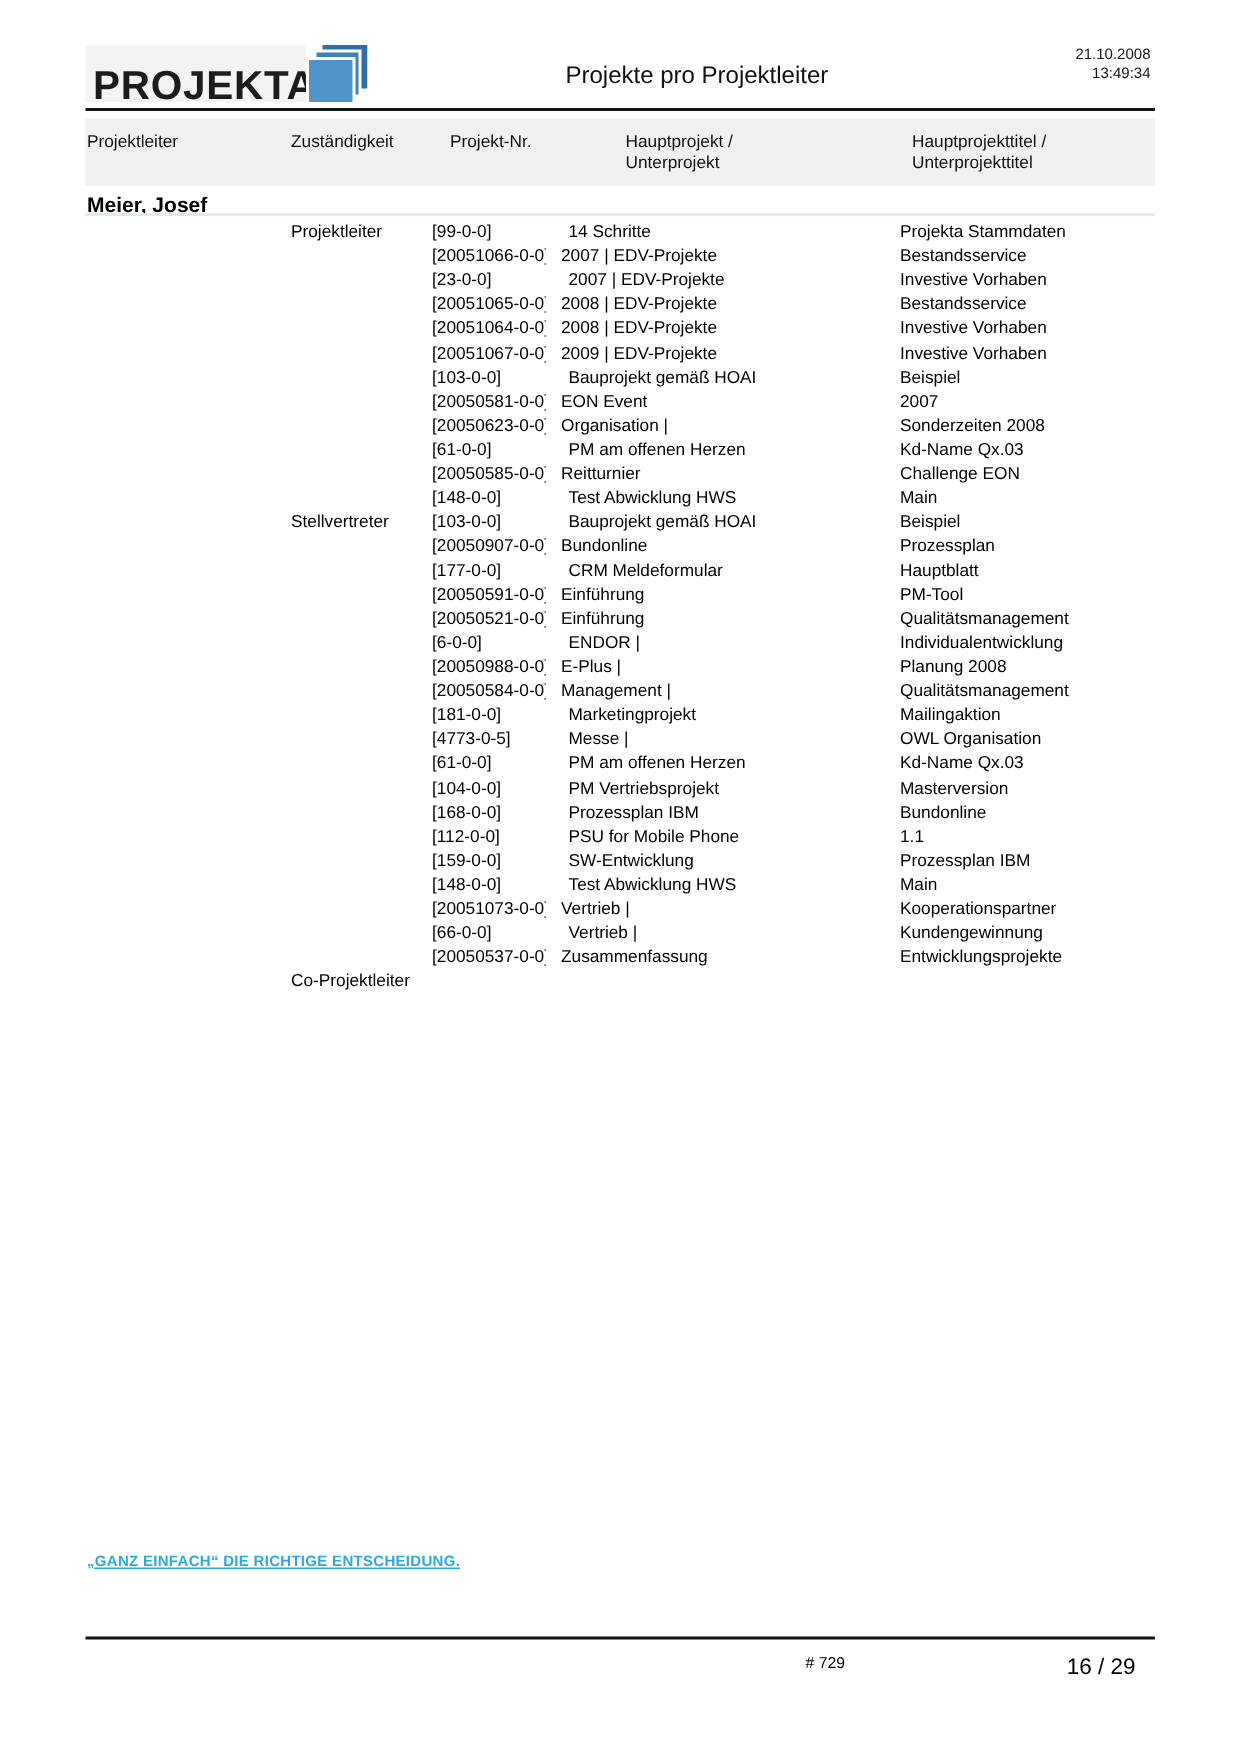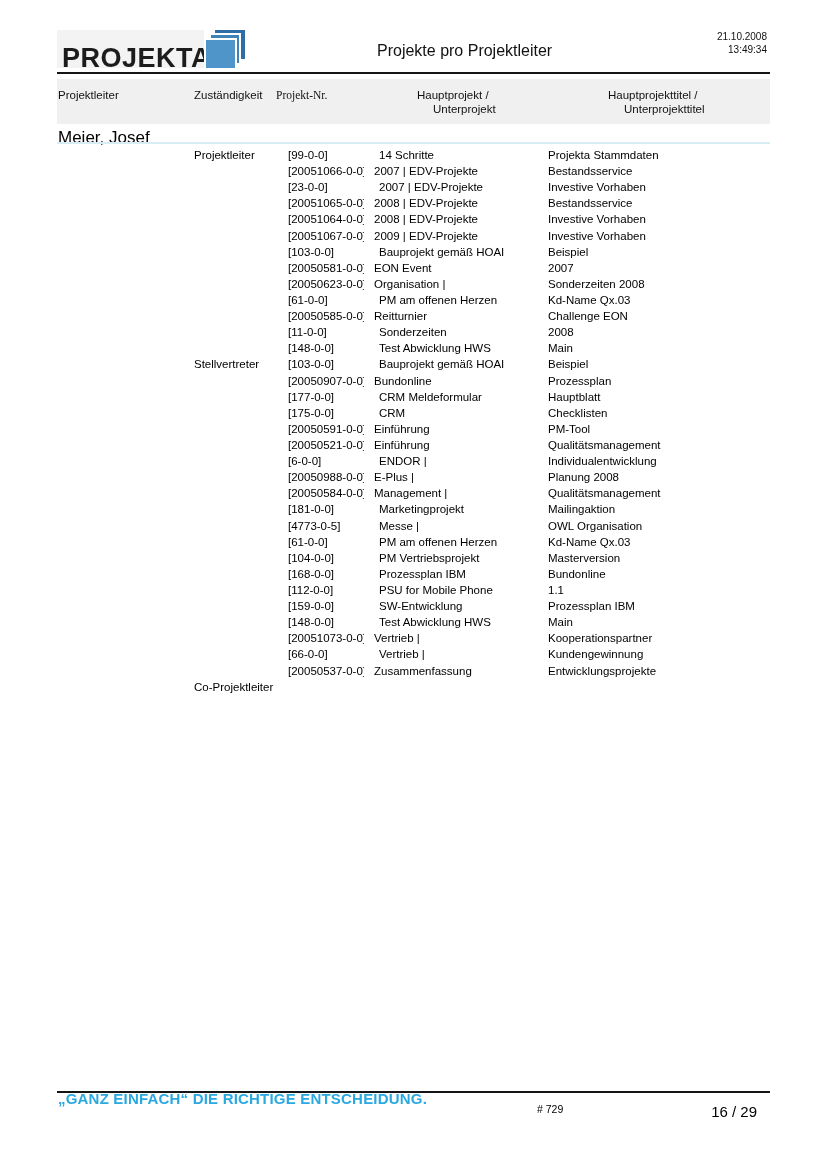--- a/index.html
+++ b/index.html
@@ -22,42 +22,42 @@
 
   .report-title { left:377px; top:42px; font-size:16px; color:#111; white-space:nowrap; }
   .datetime { right:59px; top:31px; font-size:10px; line-height:12.5px; text-align:right; color:#111; }
 
   .top-rule    { left:57px; top:72px;  width:713px; height:2px; background:#151515; }
   .footer-rule { left:57px; top:1091px; width:713px; height:2px; background:#151515; }
 
   
   .col-band { left:57px; top:79px; width:713px; height:45px; background:#f0f0f0; }
   .col-label { font-size:11.5px; color:#111; white-space:nowrap; }
-  .r1 { top:89px; } .r2 { top:103px;margin-left:16px; }
-  .cx1 { left:58px; } .cx2 { left:194px; } .cx3 { left:276px;font-family:Liberation Serif, serif; } .cx4 { left:377px;padding-left:40px; } .cx5 { left:572px;padding-left:36px; }
-
-  
-  .group-name { left:58px; top:128px; font-size:17px; font-weight:normal; white-space:nowrap; }
+  .r1 { top:89px; } .r2 { top:103px; }
+  .cx1 { left:58px; } .cx2 { left:194px; } .cx3 { left:300px; } .cx4 { left:377px;padding-left:40px; } .cx5 { left:572px;padding-left:36px; }
+
+  
+  .group-name { left:58px; top:128px; font-size:14px; font-weight:bold; white-space:nowrap; }
   .group-rule { left:57px; top:142px; width:713px; height:2px; background:#d6edf6; }
 
   
   .rows { left:0; top:147px; width:826px; }
   .trow { position:relative; height:16.12px; }
   .trow span {
     position:absolute; top:0; font-size:11.5px; line-height:16.12px;
     white-space:nowrap; color:#000;
   }
   .c-role  { left:194px; }
   .c-nr    { left:288px; width:76px; overflow:hidden; }
   .c-proj.flush  { left:374px; }
   .c-proj.indent { left:379px; }
-  .c-title { left:548px; }
-
-  
-  .tagline { left:58px; top:1090px; font-size:15px; font-weight:bold; letter-spacing:0.2px; color:#29a9e0; white-space:nowrap; }
+  .c-title { left:600px; }
+
+  
+  .tagline { left:58px; top:1036px; font-size:10px; font-weight:bold; letter-spacing:0.2px; color:#29a9e0; white-space:nowrap;text-decoration:underline; }
   .report-no { left:537px; top:1103px; font-size:10.5px; }
   .page-no { right:69px; top:1103px; font-size:15px; }
 </style>
 </head>
 <body>
 
 <div class="page">
 
   <div class="abs logo-band"></div>
   <div class="abs logo-text"><span>PROJEKTA</span><span class="logo-reg">®</span></div>
@@ -151,26 +151,20 @@
       <span class="c-title">Kd-Name Qx.03</span>
     </div>
       <div class="trow">
       <span class="c-role"></span>
       <span class="c-nr">[20050585-0-0]</span>
       <span class="c-proj flush">Reitturnier</span>
       <span class="c-title">Challenge EON</span>
     </div>
       <div class="trow">
       <span class="c-role"></span>
-      <span class="c-nr">[11-0-0]</span>
-      <span class="c-proj indent">Sonderzeiten</span>
-      <span class="c-title">2008</span>
-    </div>
-      <div class="trow">
-      <span class="c-role"></span>
       <span class="c-nr">[148-0-0]</span>
       <span class="c-proj indent">Test Abwicklung HWS</span>
       <span class="c-title">Main</span>
     </div>
       <div class="trow">
       <span class="c-role">Stellvertreter</span>
       <span class="c-nr">[103-0-0]</span>
       <span class="c-proj indent">Bauprojekt gemäß HOAI</span>
       <span class="c-title">Beispiel</span>
     </div>
@@ -181,26 +175,20 @@
       <span class="c-title">Prozessplan</span>
     </div>
       <div class="trow">
       <span class="c-role"></span>
       <span class="c-nr">[177-0-0]</span>
       <span class="c-proj indent">CRM Meldeformular</span>
       <span class="c-title">Hauptblatt</span>
     </div>
       <div class="trow">
       <span class="c-role"></span>
-      <span class="c-nr">[175-0-0]</span>
-      <span class="c-proj indent">CRM</span>
-      <span class="c-title">Checklisten</span>
-    </div>
-      <div class="trow">
-      <span class="c-role"></span>
       <span class="c-nr">[20050591-0-0]</span>
       <span class="c-proj flush">Einführung</span>
       <span class="c-title">PM-Tool</span>
     </div>
       <div class="trow">
       <span class="c-role"></span>
       <span class="c-nr">[20050521-0-0]</span>
       <span class="c-proj flush">Einführung</span>
       <span class="c-title">Qualitätsmanagement</span>
     </div>

